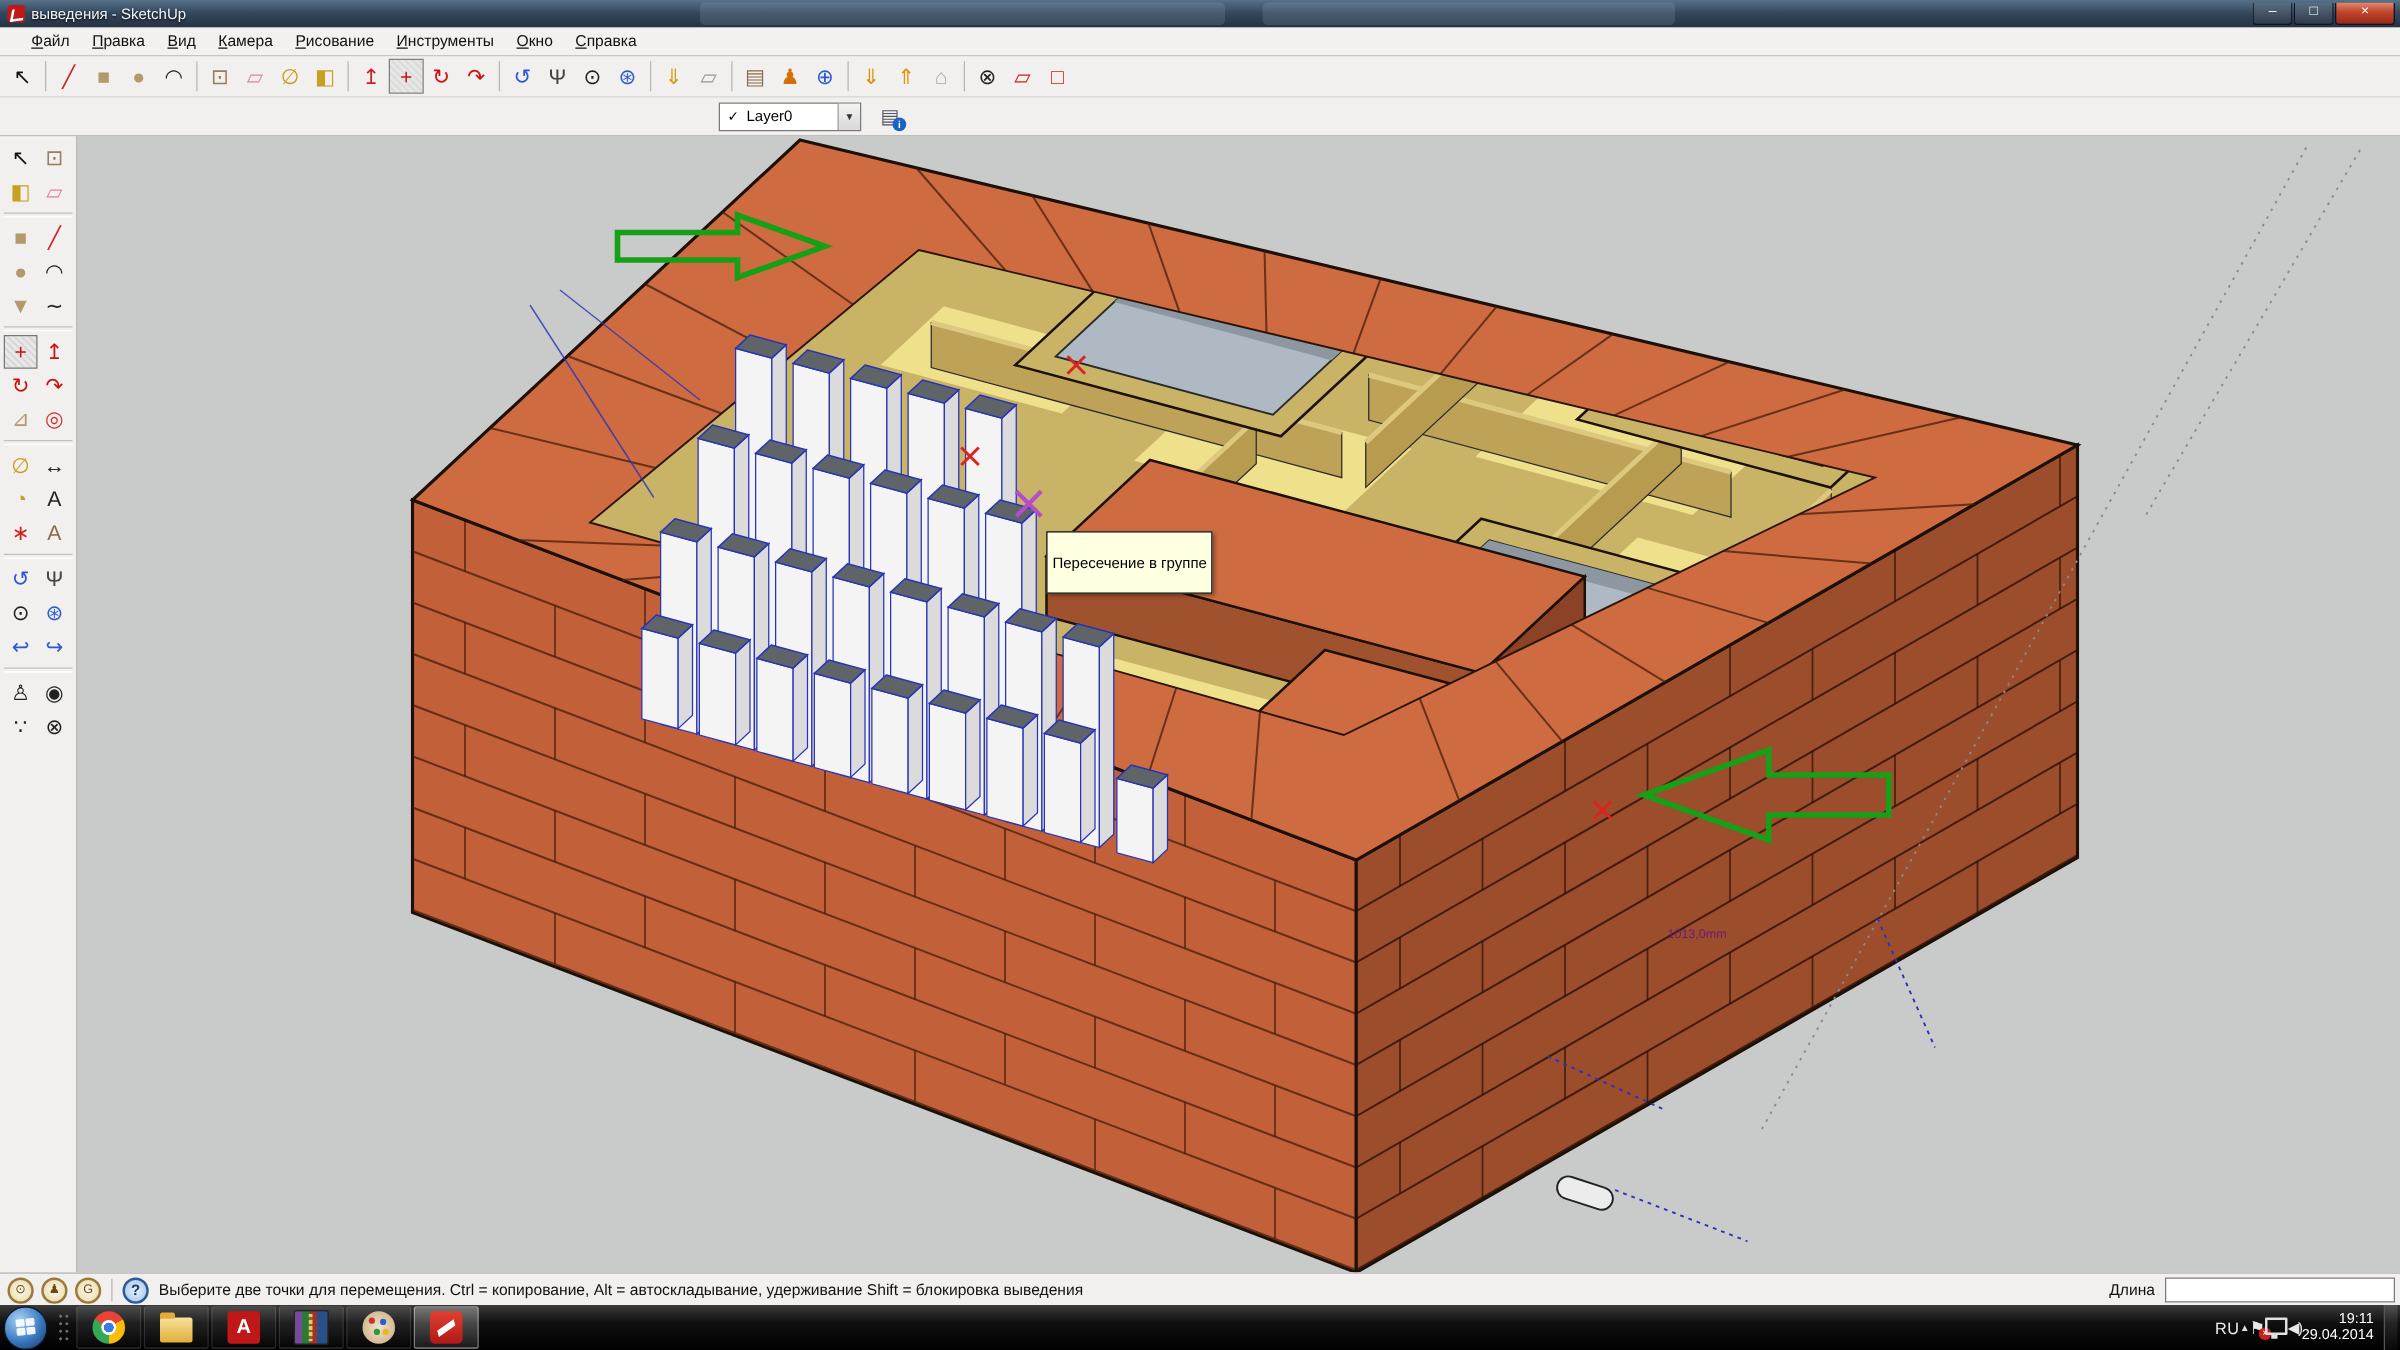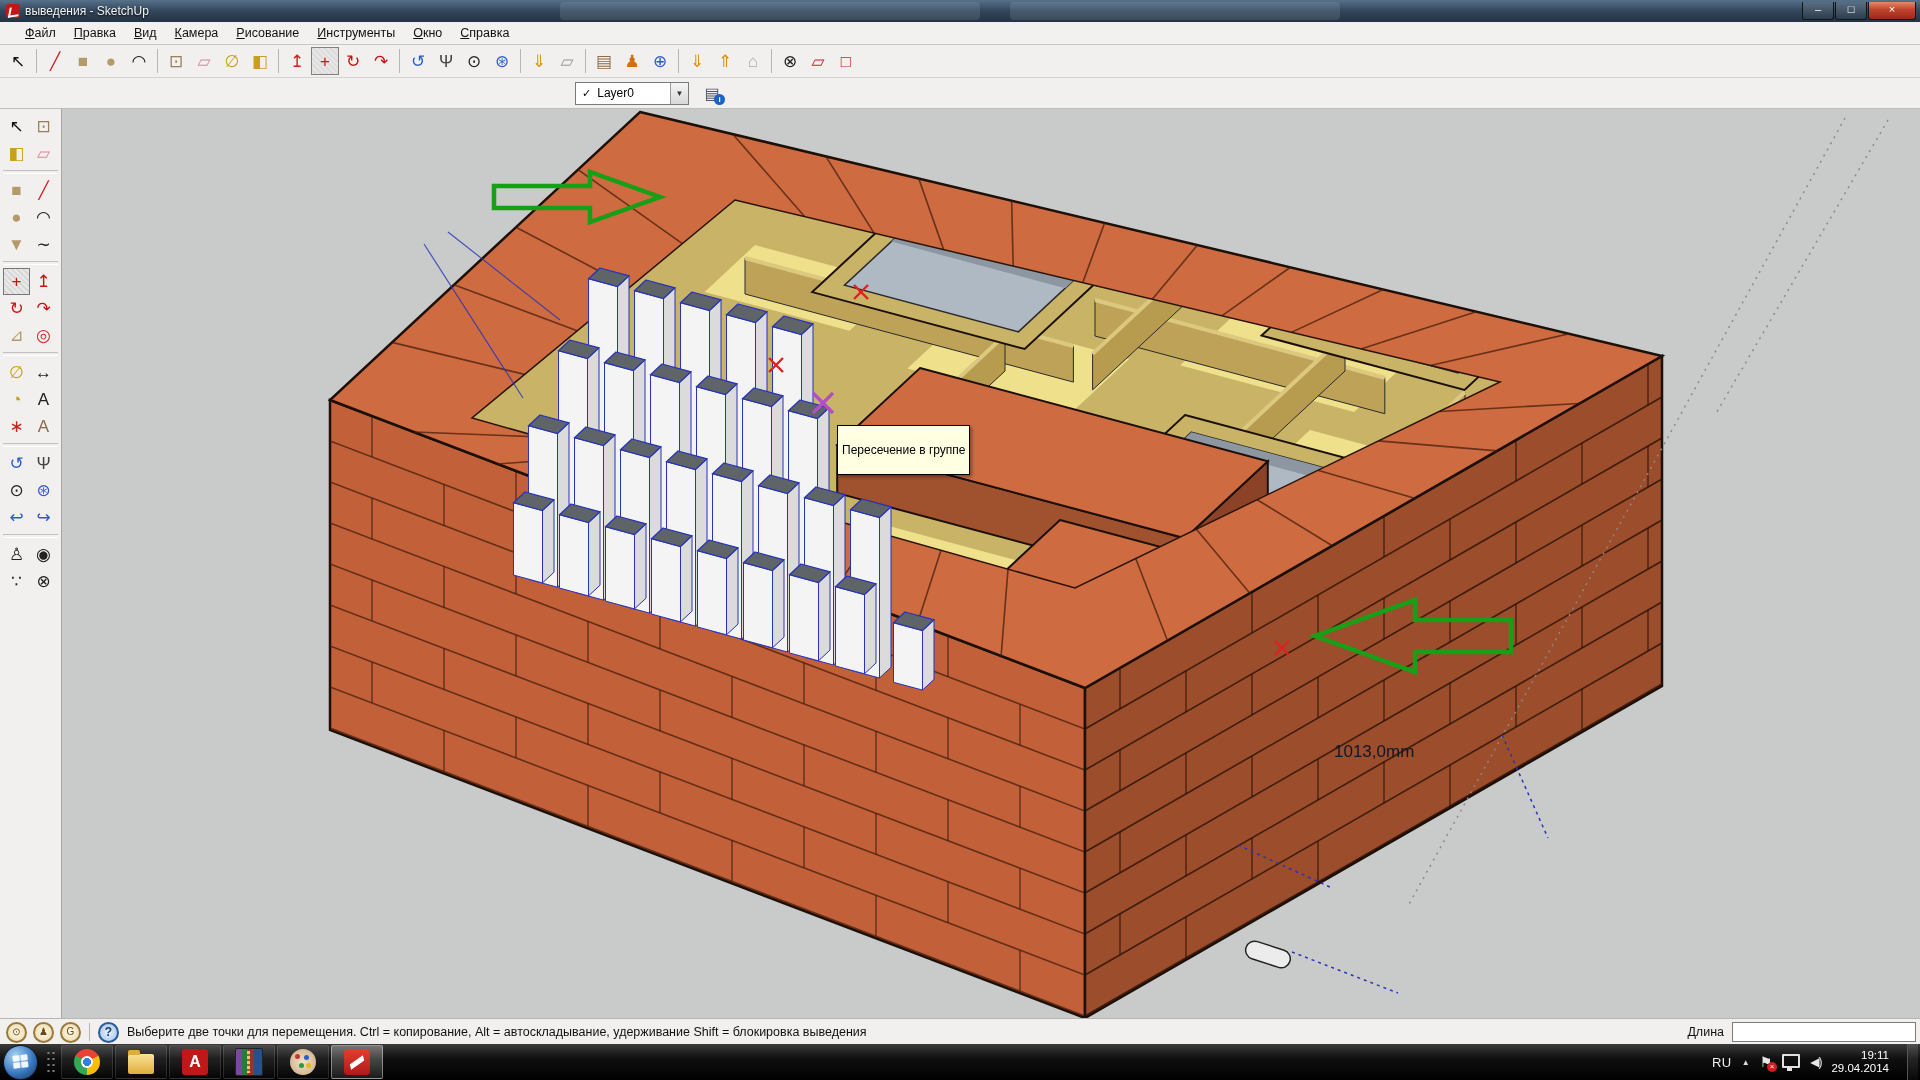--- a/index.html
+++ b/index.html
@@ -51,21 +51,21 @@
     padding:4px 3px;box-sizing:border-box;}
   .pbtn{width:27px;height:27px;border:1px solid transparent;background:transparent;
     display:flex;align-items:center;justify-content:center;padding:0;}
   .pbtn.pressed{background:repeating-linear-gradient(45deg,#e8e8e8 0 2px,#d8d8d8 2px 4px);
     border:1px solid #777;}
   .psep{width:56px;height:2px;margin:3px 0;border-top:1px solid #c2c0bc;border-bottom:1px solid #fff;}
   .canvas{position:absolute;left:62px;top:0;width:1858px;height:909px;background:#C9CACA;cursor:crosshair;}
   .canvas svg{position:absolute;left:0;top:0;width:100%;height:100%;}
   .tooltip{position:absolute;left:775px;top:316px;background:#FFFFE1;border:1px solid #000;
     font-size:12px;color:#000;padding:17px 4px;white-space:nowrap;box-shadow:2px 2px 3px rgba(0,0,0,.35);}
-  .dim-label{position:absolute;left:1272px;top:633px;color:#0f172a;font-size:17px;}
+  .dim-label{position:absolute;left:1272px;top:633px;color:#701a75;font-size:10px;}
   
   .statusbar{position:absolute;left:0;top:1018px;width:1920px;height:26px;background:#f1f0ef;
     border-top:1px solid #b8b6b2;display:flex;align-items:center;font-size:12.5px;color:#111;}
   .medal{width:17px;height:17px;border-radius:50%;border:2px solid #9a7a3a;margin-left:6px;
     background:radial-gradient(#fdf8e8,#e8d8a8);font-size:10px;display:flex;align-items:center;
     justify-content:center;color:#6a4a18;}
   .sb-sep{width:1px;height:18px;background:#b8b6b2;margin:0 8px;}
   .helpic{width:17px;height:17px;border-radius:50%;background:radial-gradient(#eaf2fc,#9cc0e8);
     border:2px solid #2a5a9a;color:#123a6a;font-weight:bold;font-size:12px;display:flex;
     align-items:center;justify-content:center;margin-right:8px;}
@@ -102,21 +102,21 @@
   .ic-winrar{background:repeating-linear-gradient(90deg,#7a4a9a 0 6px,#2a7a3a 6px 12px,#a03030 12px 18px,#26518b 18px 26px);border-radius:2px;border:1px solid #222;}
   .ic-winrar::after{content:"";position:absolute;left:11px;top:2px;width:3px;height:22px;
     background:repeating-linear-gradient(#e8c860 0 3px,#8a6a20 3px 5px);}
   .ic-paint{border-radius:50%;background:radial-gradient(#f0e2cc,#caa87c);}
   .ic-paint::after{content:"";position:absolute;left:5px;top:5px;width:5px;height:5px;border-radius:50%;
     background:#d03030;box-shadow:9px 1px 0 #2a62c0,4px 9px 0 #2a9a3a,11px 9px 0 #e8b820;}
   .ic-sketchup{background:linear-gradient(#e04030,#b01818);border-radius:4px;}
   .ic-sketchup::after{content:"";position:absolute;left:5px;top:11px;width:16px;height:5px;
     background:#fff;transform:rotate(-35deg) skewX(-20deg);}
   .tb-spacer{flex:1;}
-  .tray{display:flex;align-items:center;color:#eee;font-size:13px;gap:10px;padding-right:2px;}
+  .tray{display:flex;align-items:center;color:#eee;font-size:13px;gap:0;padding-right:2px;}
   .tray .lang{letter-spacing:.5px;}
   .tray .up-arrow{font-size:8px;color:#ddd;}
   .tray-ic{position:relative;font-size:14px;color:#e8e8e8;}
   .tray-ic .badge{position:absolute;right:-5px;bottom:-2px;width:10px;height:10px;border-radius:50%;
     background:#cc2020;color:#fff;font-size:8px;line-height:10px;text-align:center;}
   .ic-network{width:14px;height:10px;border:2px solid #e0e0e0;border-radius:1px;position:relative;margin-top:-2px;}
   .ic-network::after{content:"";position:absolute;left:3px;bottom:-5px;width:5px;height:3px;background:#e0e0e0;}
   .speaker{font-size:12px;letter-spacing:-1px;}
   .clock{text-align:right;font-size:11.5px;line-height:13px;color:#fff;}
   .show-desktop{width:10px;height:36px;margin-left:8px;border-left:1px solid #555;

